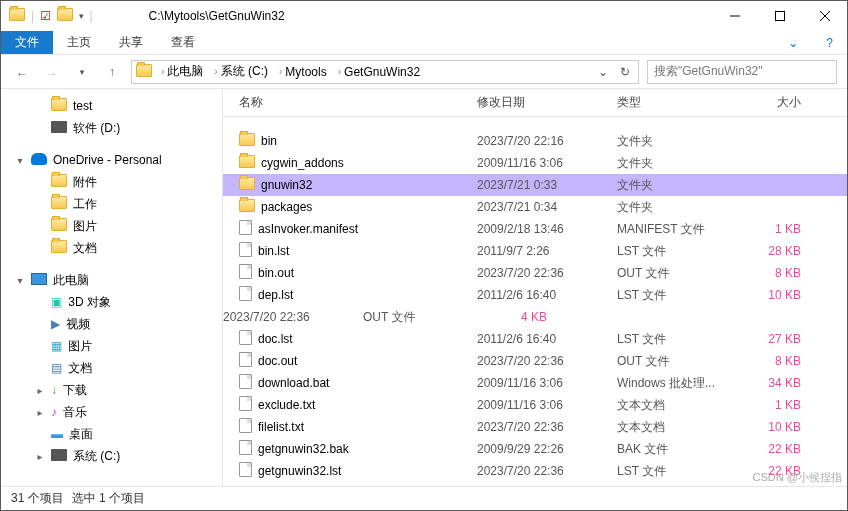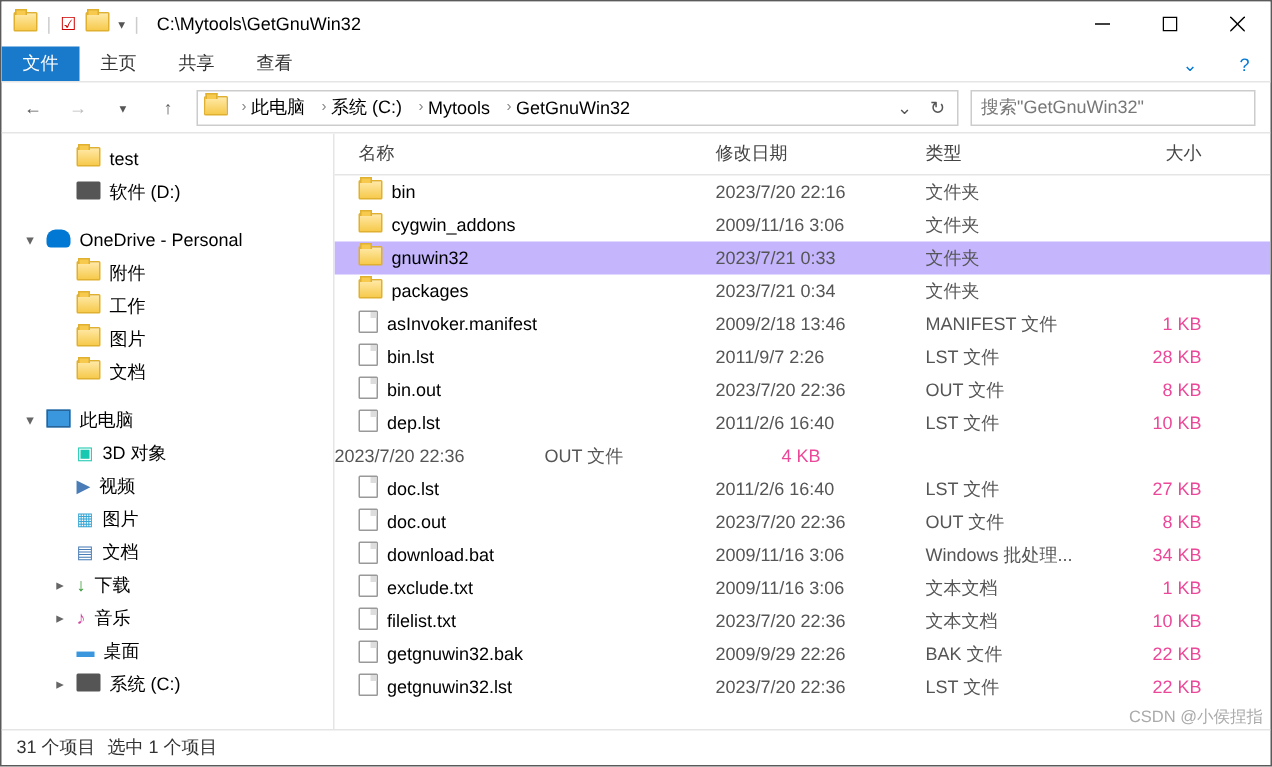--- a/index.html
+++ b/index.html
@@ -1,38 +1,38 @@
 <!DOCTYPE html>
 <html><head>
 <meta charset="utf-8">
 <style>
 * { margin:0; padding:0; box-sizing:border-box; font-family:"Microsoft YaHei","Segoe UI",sans-serif; font-size:12px; }
 body { width:848px; height:511px; background:#fff; display:flex; flex-direction:column; border:1px solid #5a5a5a; overflow:hidden; }
 .titlebar { height:30px; display:flex; align-items:center; background:#fff; }
 .titlebar .icons { display:flex; align-items:center; gap:6px; padding:0 8px; }
-.titlebar .path { flex:1; color:#000; padding-left:4px; }
+.titlebar .path { flex:1; color:#000; padding-left:4px;margin-left:44px; }
 .wbtns { display:flex; }
 .wbtn { width:45px; height:30px; display:flex; align-items:center; justify-content:center; }
 .ribbon { height:24px; background:#fff; border-bottom:1px solid #e5e5e5; display:flex; align-items:stretch; }
 .ribbon .file { background:#1979ca; color:#fff; padding:0 14px; display:flex; align-items:center; }
 .ribbon .tab { padding:0 14px; display:flex; align-items:center; color:#333; }
 .navbar { height:34px; display:flex; align-items:center; padding:0 10px; gap:8px; border-bottom:1px solid #e5e5e5; }
 .navbtn { width:22px; height:22px; display:flex; align-items:center; justify-content:center; color:#555; }
 .addr { flex:1; height:24px; border:1px solid #ccc; display:flex; align-items:center; padding:0 2px; gap:0; }
 .addr .fld { width:16px; height:16px; margin:0 2px; }
 .crumb { display:flex; align-items:center; padding:0 4px; }
 .crumb .chev { color:#888; padding:0 3px; font-size:10px; }
 .addrend { width:22px; display:flex; align-items:center; justify-content:center; color:#555; }
 .search { width:190px; height:24px; border:1px solid #ccc; display:flex; align-items:center; padding:0 6px; color:#777; gap:4px; }
 .main { flex:1; display:flex; overflow:hidden; }
 .tree { width:222px; border-right:1px solid #e5e5e5; overflow-y:auto; padding:6px 0; }
 .tree-item { display:flex; align-items:center; height:22px; gap:6px; }
 .tree-item .exp { width:10px; text-align:center; color:#666; font-size:10px; }
 .tree-item .lbl { color:#000; }
-.files { flex:1; display:flex; flex-direction:column; }
+.files { flex:1; display:flex; flex-direction:column;gap:13px; }
 .cols { height:28px; display:flex; align-items:center; border-bottom:1px solid #e5e5e5; color:#444; }
 .col-name { width:254px; padding-left:16px; }
 .col-date { width:140px; }
 .col-type { width:126px; }
 .col-size { width:70px; text-align:right; padding-right:12px; }
 .filelist { flex:1; overflow-y:auto; }
 .row { height:22px; display:flex; align-items:center; }
 .row.sel { background:#c4b5fd; }
 .row .c-name { width:254px; padding-left:16px; display:flex; align-items:center; gap:6px; }
 .row .c-date { width:140px; color:#555; }

